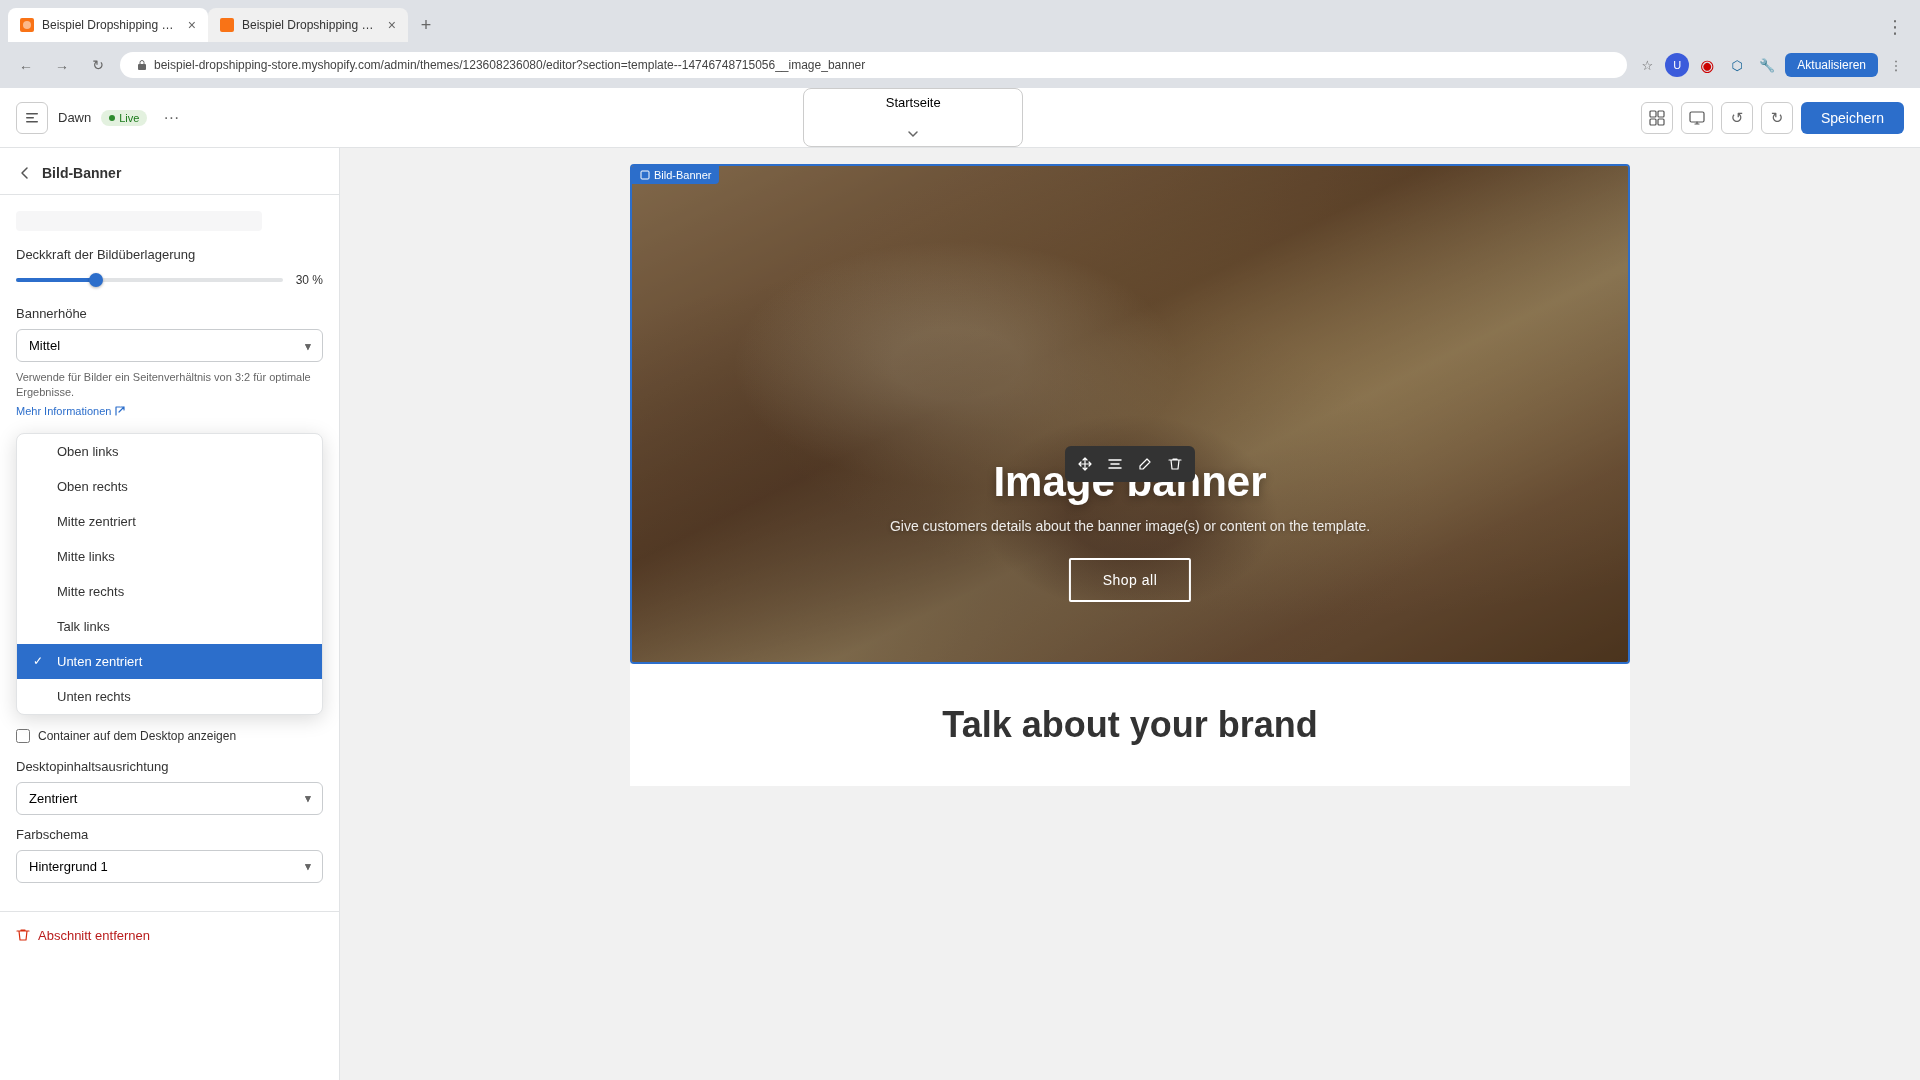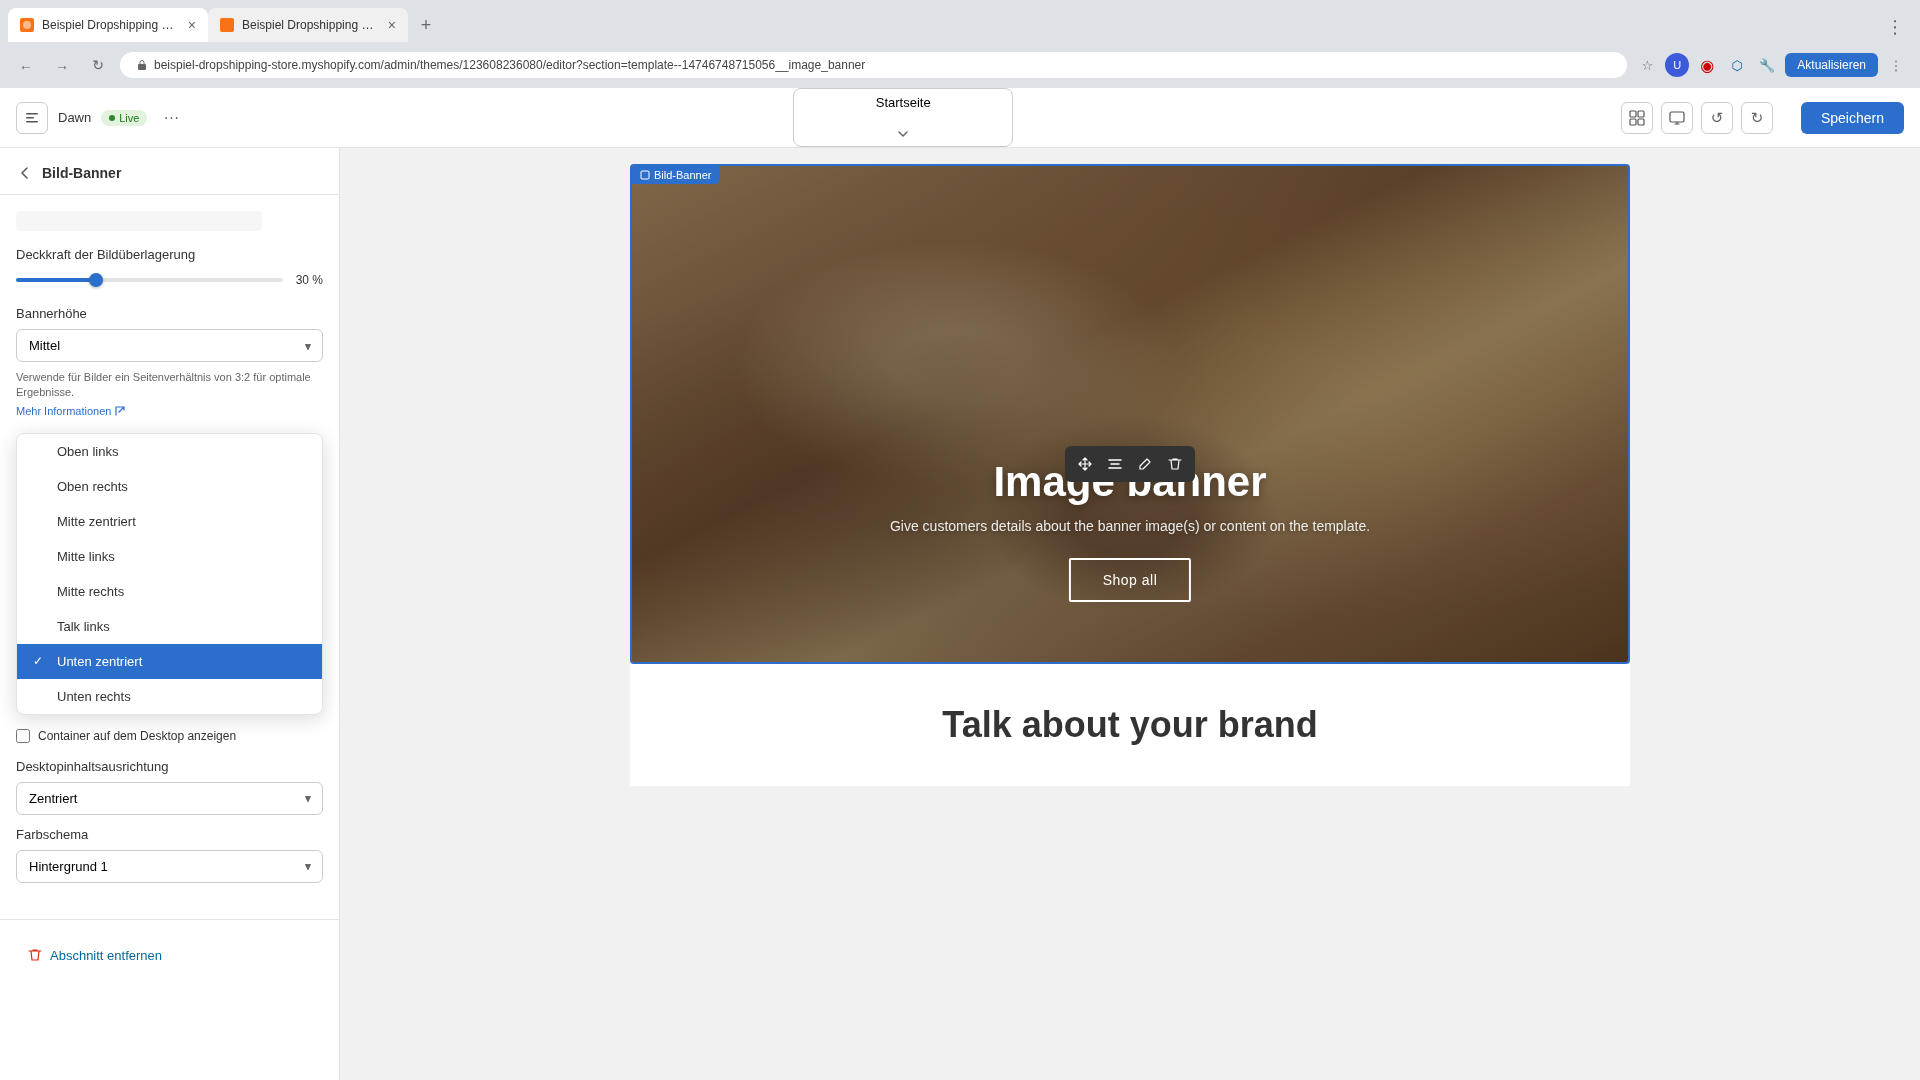--- a/index.html
+++ b/index.html
@@ -32,21 +32,21 @@
     .toolbar-back-btn { width: 32px; height: 32px; display: flex; align-items: center; justify-content: center; border: 1px solid #ccc; border-radius: 6px; cursor: pointer; background: #fff; }
     .theme-name { font-size: 13px; font-weight: 500; color: #333; }
     .live-badge { background: #e3f1df; color: #1a7a1a; border-radius: 20px; padding: 2px 8px; font-size: 11px; display: flex; align-items: center; gap: 4px; }
     .live-dot { width: 6px; height: 6px; background: #2c8a2c; border-radius: 50%; }
     .more-btn { width: 28px; height: 28px; display: flex; align-items: center; justify-content: center; cursor: pointer; color: #666; font-size: 16px; }
     .toolbar-center { flex: 1; display: flex; justify-content: center; }
     .page-selector { display: flex; align-items: center; gap: 8px; border: 1px solid #ccc; border-radius: 8px; padding: 6px 12px; background: #fff; cursor: pointer; min-width: 220px; justify-content: space-between; flex-direction: column; }
     .toolbar-right { display: flex; align-items: center; gap: 8px; }
     .view-toggle { width: 32px; height: 32px; display: flex; align-items: center; justify-content: center; border: 1px solid #ccc; border-radius: 6px; cursor: pointer; }
     .undo-btn, .redo-btn { width: 32px; height: 32px; display: flex; align-items: center; justify-content: center; border: 1px solid #ccc; border-radius: 6px; cursor: pointer; color: #666; font-size: 15px; }
-    .save-btn { background: #2c6ecb; color: #fff; border: none; border-radius: 6px; padding: 8px 20px; font-size: 14px; font-weight: 500; cursor: pointer; margin-left: 20px; }
+    .save-btn { background: #2c6ecb; color: #fff; border: none; border-radius: 6px; padding: 8px 20px; font-size: 14px; font-weight: 500; cursor: pointer; }
     .grid-icon-btn { width: 32px; height: 32px; display: flex; align-items: center; justify-content: center; border: 1px solid #ccc; border-radius: 6px; cursor: pointer; }
 
     
     .main-content { display: flex; flex: 1; overflow: hidden; }
 
     
     .sidebar { width: 340px; background: #fff; border-right: 1px solid #e1e3e5; overflow-y: auto; flex-shrink: 0; position: relative; }
     .sidebar-header { display: flex; align-items: center; gap: 8px; padding: 16px 16px 12px; border-bottom: 1px solid #e1e3e5; }
     .sidebar-back { cursor: pointer; color: #666; display: flex; align-items: center; }
     .sidebar-title { font-size: 14px; font-weight: 600; color: #333; }
@@ -75,21 +75,21 @@
     .checkbox-row input[type="checkbox"] { width: 14px; height: 14px; }
     .checkbox-label { font-size: 12px; color: #333; }
 
     
     .desktop-align-section { margin-top: 12px; }
 
     
     .color-scheme-section { margin-top: 12px; }
 
     
-    .remove-section { display: flex; align-items: center; gap: 8px; padding: 28px; margin-top: 20px; cursor: pointer; color: #0369a1; font-size: 13px; border-top: 1px solid #e1e3e5; }
+    .remove-section { display: flex; align-items: center; gap: 8px; padding: 16px; margin-top: 12px; cursor: pointer; color: #b91c1c; font-size: 13px; border-top: 1px solid #e1e3e5; }
 
     
     .preview-area { flex: 1; background: #f1f1f1; display: flex; flex-direction: column; overflow: auto; }
     .preview-inner { margin: 16px auto; width: 100%; max-width: 1000px; }
 
     
     .banner-section { position: relative; background: #8b6f5e; height: 500px; overflow: hidden; border: 2px solid #2c6ecb; border-radius: 4px; }
     .banner-tag { position: absolute; top: 0; left: 0; background: #2c6ecb; color: #fff; font-size: 11px; padding: 3px 8px; display: flex; align-items: center; gap: 4px; z-index: 10; border-radius: 0 0 4px 0; }
     .banner-bg { position: absolute; inset: 0; background: linear-gradient(135deg, #a08060 0%, #8b6f5e 30%, #6b5040 60%, #c4a070 100%); }
     

